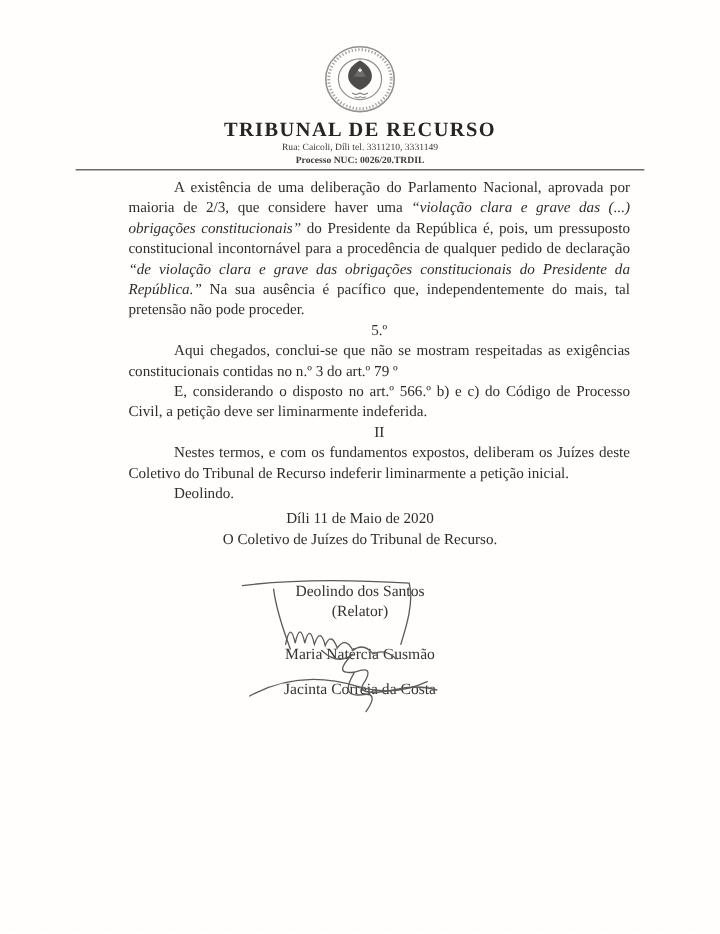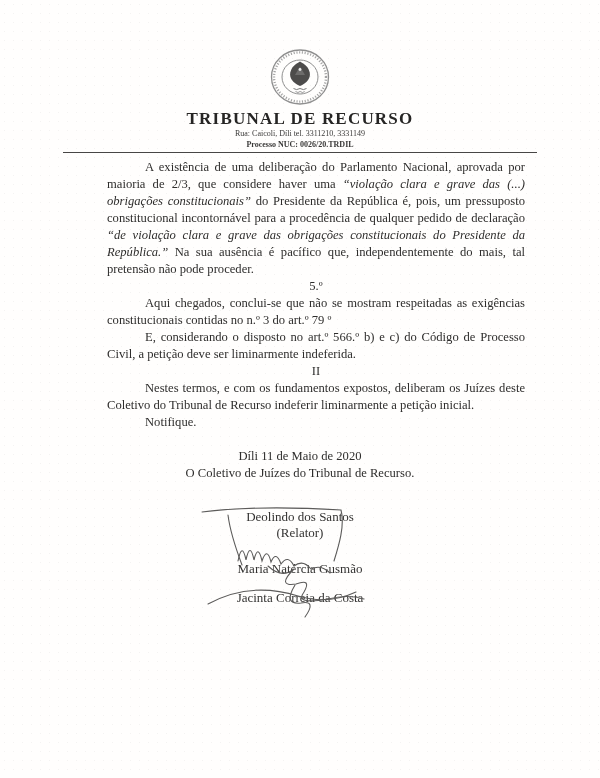--- a/index.html
+++ b/index.html
@@ -4,31 +4,31 @@
 <style>
   html,body{margin:0;padding:0;background:#ffffff;}
   .page{
     width:600px;height:778px;position:relative;overflow:hidden;
     background:#fffefd;
     background-image:radial-gradient(#f4f3f2 0.6px, transparent 0.6px);
     background-size:9px 9px;
     font-family:"Liberation Serif","DejaVu Serif",serif;
     color:#2e2d2c;
   }
-  .header{padding-top:48px;text-align:center;}
+  .header{padding-top:37px;text-align:center;}
   .seal{display:block;margin:0 auto;}
   .court-title{font-size:17px;font-weight:bold;letter-spacing:1.2px;margin-top:3px;color:#262524;}
   .addr{font-size:8px;font-weight:normal;line-height:1.35;color:#3a3938;}
   .case-ref{font-size:8px;font-weight:bold;color:#3a3938;}
   .divider{width:474px;margin:3px auto 0;border:0;border-top:1.6px solid #474645;height:0;}
   .content{padding:6px 75px 0 107px;font-size:12.6px;line-height:17px;text-align:justify;}
   p.body-par{margin:0;text-indent:38px;}
   .it{font-style:italic;}
   .marker{margin:0;text-align:center;text-indent:0;}
-  .closing{text-align:center;font-size:12.6px;line-height:17px;margin-top:17px;}
+  .closing{text-align:center;font-size:12.6px;line-height:17px;margin-top:4px;}
   .closing div{margin:0;}
   .sig-block{position:relative;width:320px;margin:27px auto 0;text-align:center;font-size:13px;color:#343332;}
   .sig-name{line-height:16px;}
   .sig-role{line-height:16px;}
   .sig-gap-a{height:20px;}
   .sig-gap-b{height:13px;}
   .sig-overlay{position:absolute;left:0;top:-6px;pointer-events:none;}
 </style>
 </head>
 <body>
@@ -52,21 +52,21 @@
     <hr class="divider">
   </div>
 
   <div class="content">
     <p class="body-par"><span>A existência de uma deliberação do Parlamento Nacional, aprovada por maioria de 2/3, que considere haver uma </span><span class="it">“violação clara e grave das (...) obrigações constitucionais”</span><span> do Presidente da República é, pois, um pressuposto constitucional incontornável para a procedência de qualquer pedido de declaração </span><span class="it">“de violação clara e grave das obrigações constitucionais do Presidente da República.”</span><span> Na sua ausência é pacífico que, independentemente do mais, tal pretensão não pode proceder.</span></p>
     <p class="marker">5.º</p>
     <p class="body-par">Aqui chegados, conclui-se que não se mostram respeitadas as exigências constitucionais contidas no n.º 3 do art.º 79 º</p>
     <p class="body-par">E, considerando o disposto no art.º 566.º b) e c) do Código de Processo Civil, a petição deve ser liminarmente indeferida.</p>
     <p class="marker">II</p>
     <p class="body-par">Nestes termos, e com os fundamentos expostos, deliberam os Juízes deste Coletivo do Tribunal de Recurso indeferir liminarmente a petição inicial.</p>
-    <p class="body-par">Notifique.</p>
+    <p class="body-par">Deolindo.</p>
   </div>
 
   <div class="closing">
     <div>Díli 11 de Maio de 2020</div>
     <div>O Coletivo de Juízes do Tribunal de Recurso.</div>
   </div>
 
   <div class="sig-block">
     <div class="sig-name">Deolindo dos Santos</div>
     <div class="sig-role">(Relator)</div>

